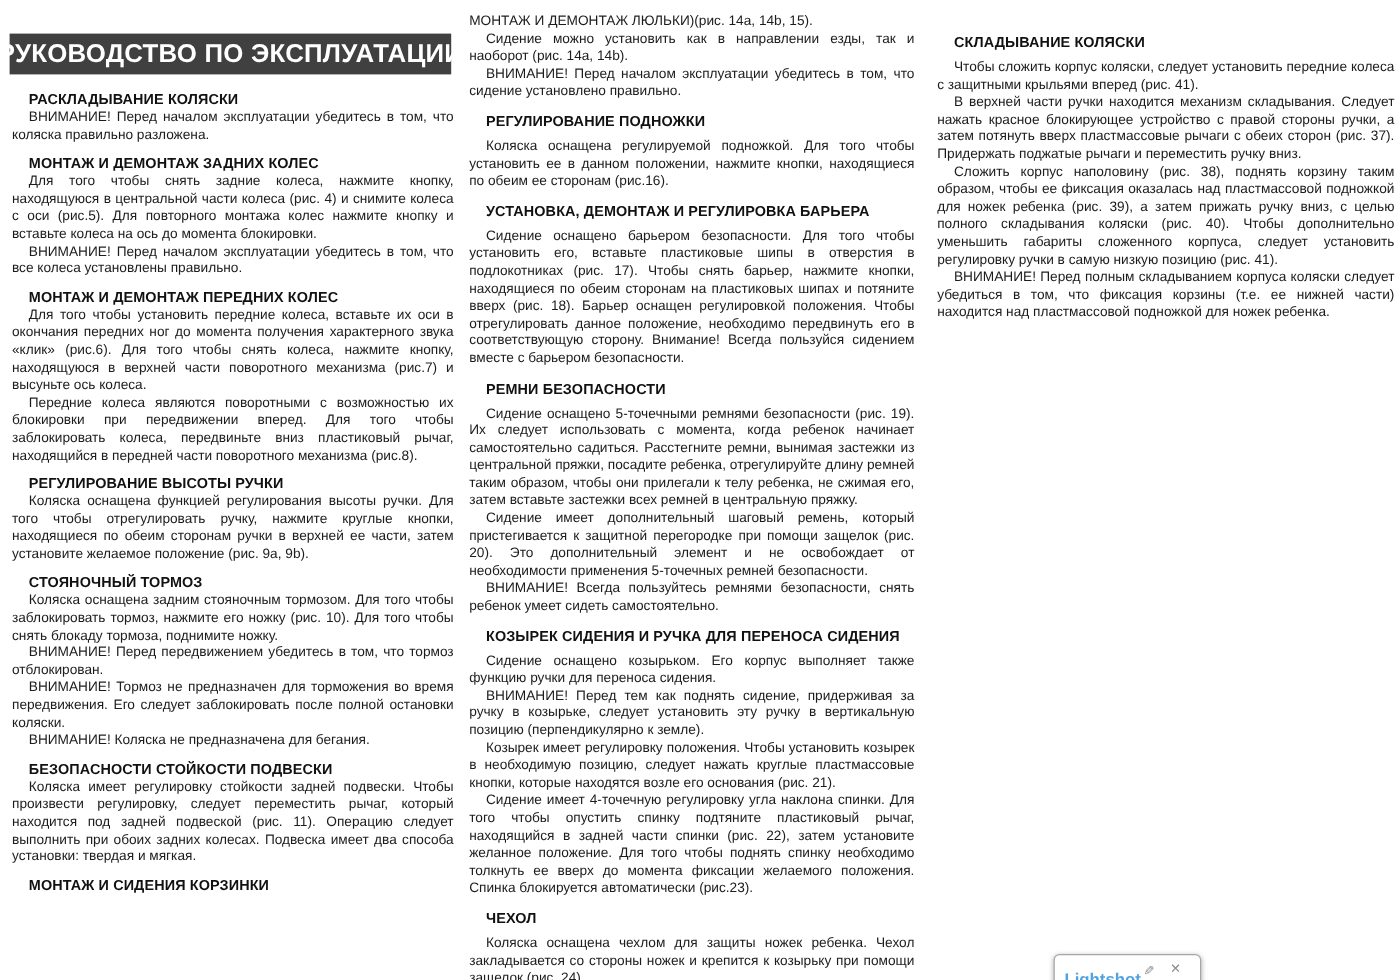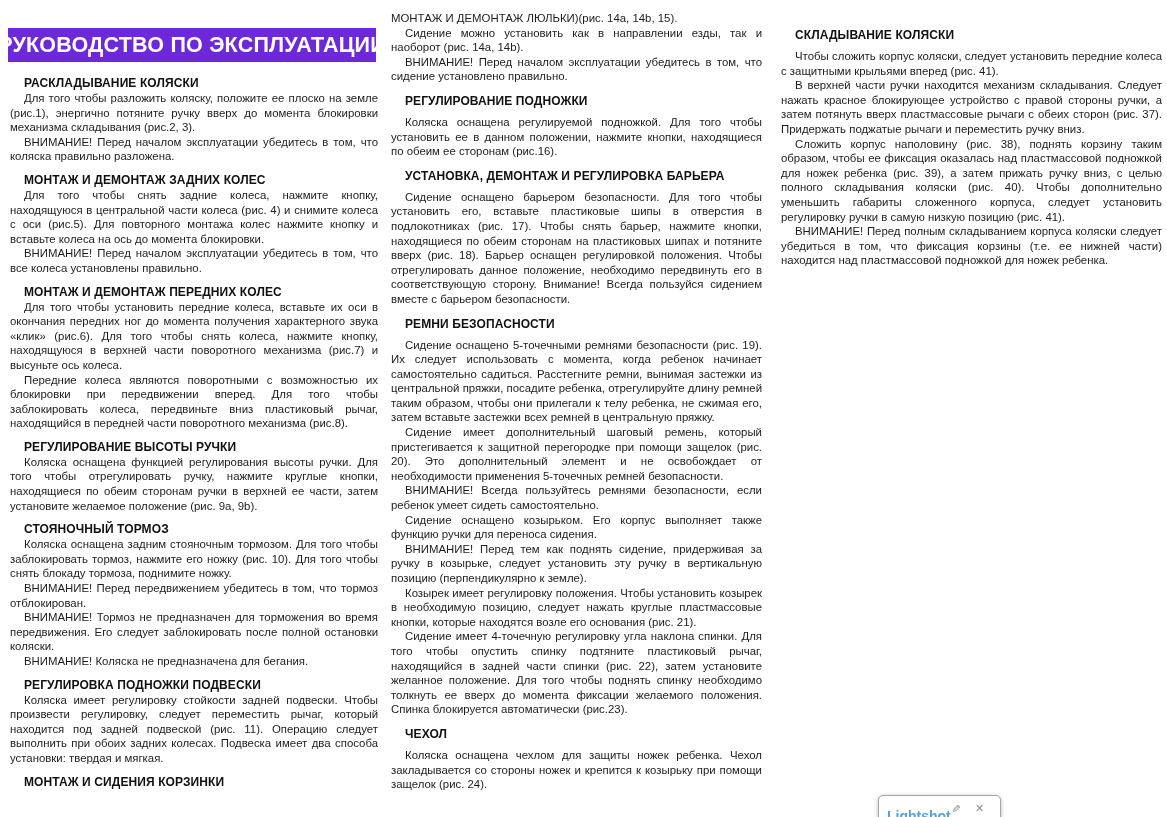--- a/index.html
+++ b/index.html
@@ -3,21 +3,21 @@
 <meta charset="utf-8">
 <style>
   html,body{margin:0;padding:0;background:#ffffff;}
   .page{
     position:relative;width:1167px;height:817px;background:#ffffff;
     overflow:hidden;font-family:"Liberation Sans","DejaVu Sans",sans-serif;
     color:#1c1c1c;
   }
   .banner{
     position:absolute;left:8px;top:28px;width:368px;height:34px;
-    background:#6d28d9;display:flex;align-items:center;justify-content:center;
+    background:#404040;display:flex;align-items:center;justify-content:center;
   }
   .banner-title{
     color:#ffffff;font-weight:bold;font-size:21.5px;letter-spacing:.2px;
     white-space:nowrap;
   }
   .col{position:absolute;top:0;}
   .col-1{left:10px;top:76px;width:368px;}
   .col-2{left:391px;top:11px;width:371px;}
   .col-3{left:781px;top:28px;width:381px;}
   .col h2{
@@ -52,21 +52,20 @@
 
 <div class="page">
 
   <div class="banner">
     <span class="banner-title">РУКОВОДСТВО ПО ЭКСПЛУАТАЦИИ</span>
   </div>
 
   <div class="col col-1">
       <section>
         <h2>РАСКЛАДЫВАНИЕ КОЛЯСКИ</h2>
-        <p>Для того чтобы разложить коляску, положите ее плоско на земле (рис.1), энергично потяните ручку вверх до момента блокировки механизма складывания (рис.2, 3).</p>
         <p>ВНИМАНИЕ! Перед началом эксплуатации убедитесь в том, что коляска правильно разложена.</p>
       </section>
       <section>
         <h2>МОНТАЖ И ДЕМОНТАЖ ЗАДНИХ КОЛЕС</h2>
         <p>Для того чтобы снять задние колеса, нажмите кнопку, находящуюся в центральной части колеса (рис. 4) и снимите колеса с оси (рис.5). Для повторного монтажа колес нажмите кнопку и вставьте колеса на ось до момента блокировки.</p>
         <p>ВНИМАНИЕ! Перед началом эксплуатации убедитесь в том, что все колеса установлены правильно.</p>
       </section>
       <section>
         <h2>МОНТАЖ И ДЕМОНТАЖ ПЕРЕДНИХ КОЛЕС</h2>
         <p>Для того чтобы установить передние колеса, вставьте их оси в окончания передних ног до момента получения характерного звука «клик» (рис.6). Для того чтобы снять колеса, нажмите кнопку, находящуюся в верхней части поворотного механизма (рис.7) и высуньте ось колеса.</p>
@@ -77,21 +76,21 @@
         <p>Коляска оснащена функцией регулирования высоты ручки. Для того чтобы отрегулировать ручку, нажмите круглые кнопки, находящиеся по обеим сторонам ручки в верхней ее части, затем установите желаемое положение (рис. 9a, 9b).</p>
       </section>
       <section>
         <h2>СТОЯНОЧНЫЙ ТОРМОЗ</h2>
         <p>Коляска оснащена задним стояночным тормозом. Для того чтобы заблокировать тормоз, нажмите его ножку (рис. 10). Для того чтобы снять блокаду тормоза, поднимите ножку.</p>
         <p>ВНИМАНИЕ! Перед передвижением убедитесь в том, что тормоз отблокирован.</p>
         <p>ВНИМАНИЕ! Тормоз не предназначен для торможения во время передвижения. Его следует заблокировать после полной остановки коляски.</p>
         <p>ВНИМАНИЕ! Коляска не предназначена для бегания.</p>
       </section>
       <section>
-        <h2>РЕГУЛИРОВКА ПОДНОЖКИ ПОДВЕСКИ</h2>
+        <h2>БЕЗОПАСНОСТИ СТОЙКОСТИ ПОДВЕСКИ</h2>
         <p>Коляска имеет регулировку стойкости задней подвески. Чтобы произвести регулировку, следует переместить рычаг, который находится под задней подвеской (рис. 11). Операцию следует выполнить при обоих задних колесах. Подвеска имеет два способа установки: твердая и мягкая.</p>
       </section>
       <section>
         <h2>МОНТАЖ И СИДЕНИЯ КОРЗИНКИ</h2>
       </section>
     </div>
   <div class="col col-2">
       <section>
         <p class="flush">МОНТАЖ И ДЕМОНТАЖ ЛЮЛЬКИ)(рис. 14a, 14b, 15).</p>
         <p>Сидение можно установить как в направлении езды, так и наоборот (рис. 14a, 14b).</p>
@@ -102,23 +101,24 @@
         <p>Коляска оснащена регулируемой подножкой. Для того чтобы установить ее в данном положении, нажмите кнопки, находящиеся по обеим ее сторонам (рис.16).</p>
       </section>
       <section>
         <h2>УСТАНОВКА, ДЕМОНТАЖ И РЕГУЛИРОВКА БАРЬЕРА</h2>
         <p>Сидение оснащено барьером безопасности. Для того чтобы установить его, вставьте пластиковые шипы в отверстия в подлокотниках (рис. 17). Чтобы снять барьер, нажмите кнопки, находящиеся по обеим сторонам на пластиковых шипах и потяните вверх (рис. 18). Барьер оснащен регулировкой положения. Чтобы отрегулировать данное положение, необходимо передвинуть его в соответствующую сторону. Внимание! Всегда пользуйся сидением вместе с барьером безопасности.</p>
       </section>
       <section>
         <h2>РЕМНИ БЕЗОПАСНОСТИ</h2>
         <p>Сидение оснащено 5-точечными ремнями безопасности (рис. 19). Их следует использовать с момента, когда ребенок начинает самостоятельно садиться. Расстегните ремни, вынимая застежки из центральной пряжки, посадите ребенка, отрегулируйте длину ремней таким образом, чтобы они прилегали к телу ребенка, не сжимая его, затем вставьте застежки всех ремней в центральную пряжку.</p>
         <p>Сидение имеет дополнительный шаговый ремень, который пристегивается к защитной перегородке при помощи защелок (рис. 20). Это дополнительный элемент и не освобождает от необходимости применения 5-точечных ремней безопасности.</p>
-        <p>ВНИМАНИЕ! Всегда пользуйтесь ремнями безопасности, если ребенок умеет сидеть самостоятельно.</p>
+        <p>ВНИМАНИЕ! Всегда пользуйтесь ремнями безопасности, снять ребенок умеет сидеть самостоятельно.</p>
       </section>
       <section>
+        <h2>КОЗЫРЕК СИДЕНИЯ И РУЧКА ДЛЯ ПЕРЕНОСА СИДЕНИЯ</h2>
         <p>Сидение оснащено козырьком. Его корпус выполняет также функцию ручки для переноса сидения.</p>
         <p>ВНИМАНИЕ! Перед тем как поднять сидение, придерживая за ручку в козырьке, следует установить эту ручку в вертикальную позицию (перпендикулярно к земле).</p>
         <p>Козырек имеет регулировку положения. Чтобы установить козырек в необходимую позицию, следует нажать круглые пластмассовые кнопки, которые находятся возле его основания (рис. 21).</p>
       </section>
       <section>
         <p>Сидение имеет 4-точечную регулировку угла наклона спинки. Для того чтобы опустить спинку подтяните пластиковый рычаг, находящийся в задней части спинки (рис. 22), затем установите желанное положение. Для того чтобы поднять спинку необходимо толкнуть ее вверх до момента фиксации желаемого положения. Спинка блокируется автоматически (рис.23).</p>
       </section>
       <section>
         <h2>ЧЕХОЛ</h2>
         <p>Коляска оснащена чехлом для защиты ножек ребенка. Чехол закладывается со стороны ножек и крепится к козырьку при помощи защелок (рис. 24).</p>

